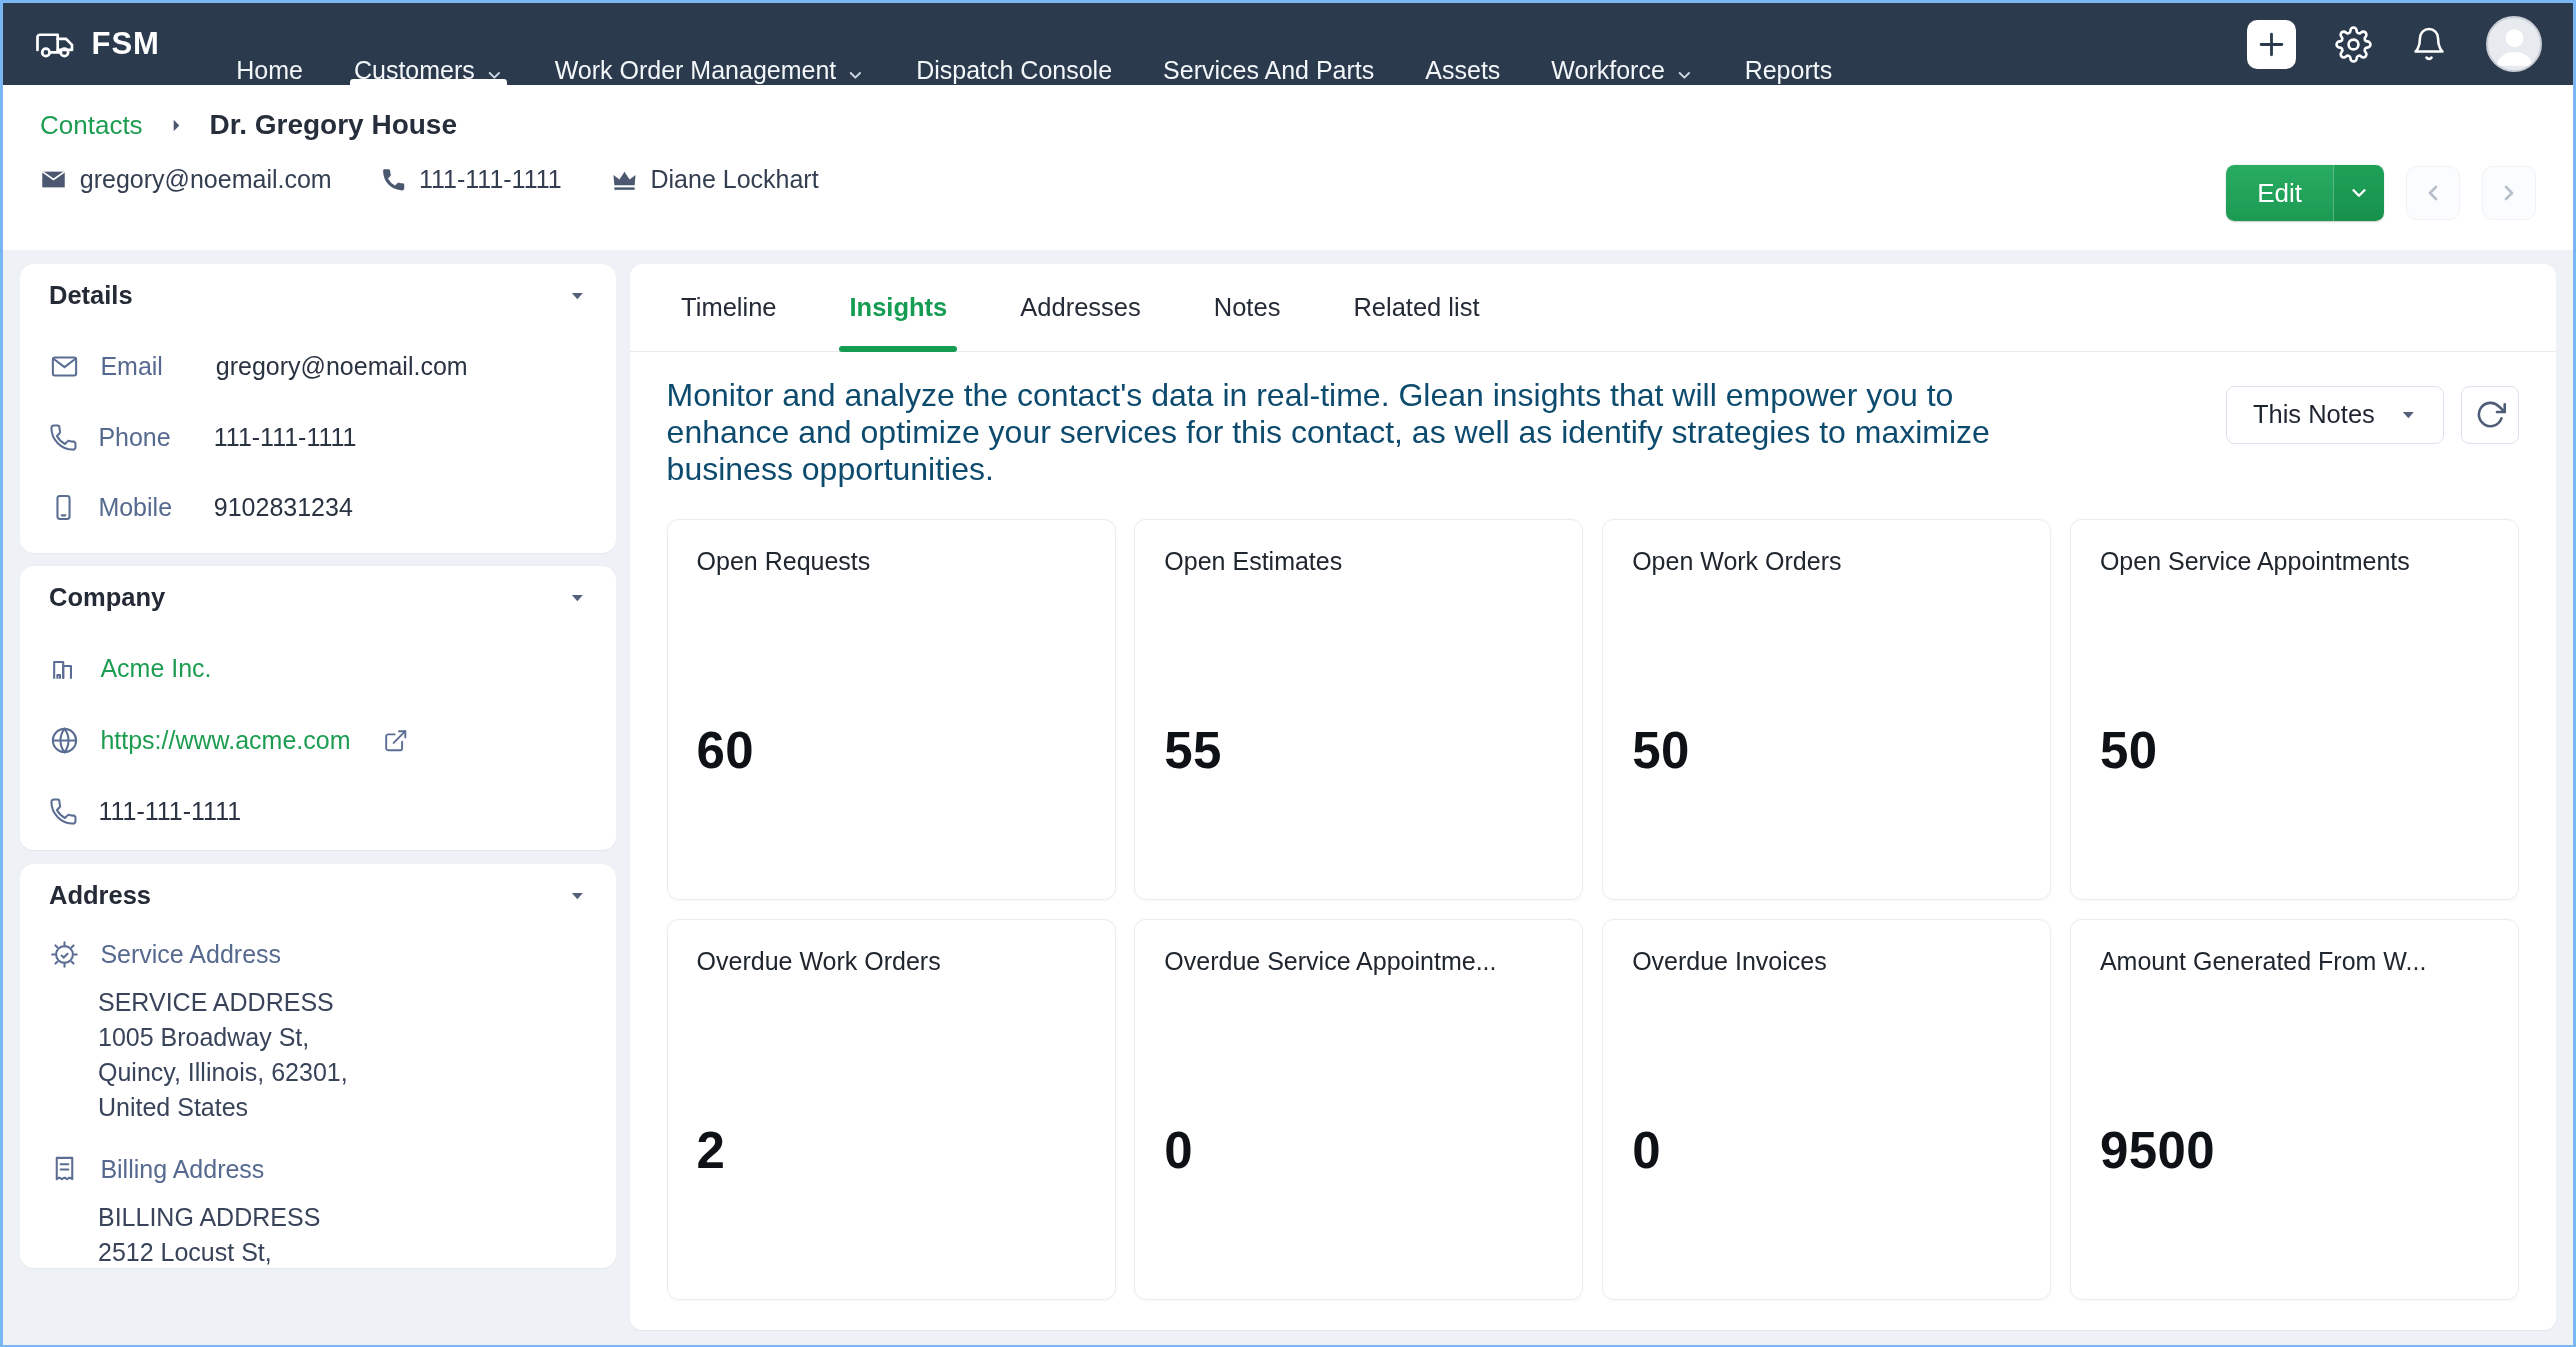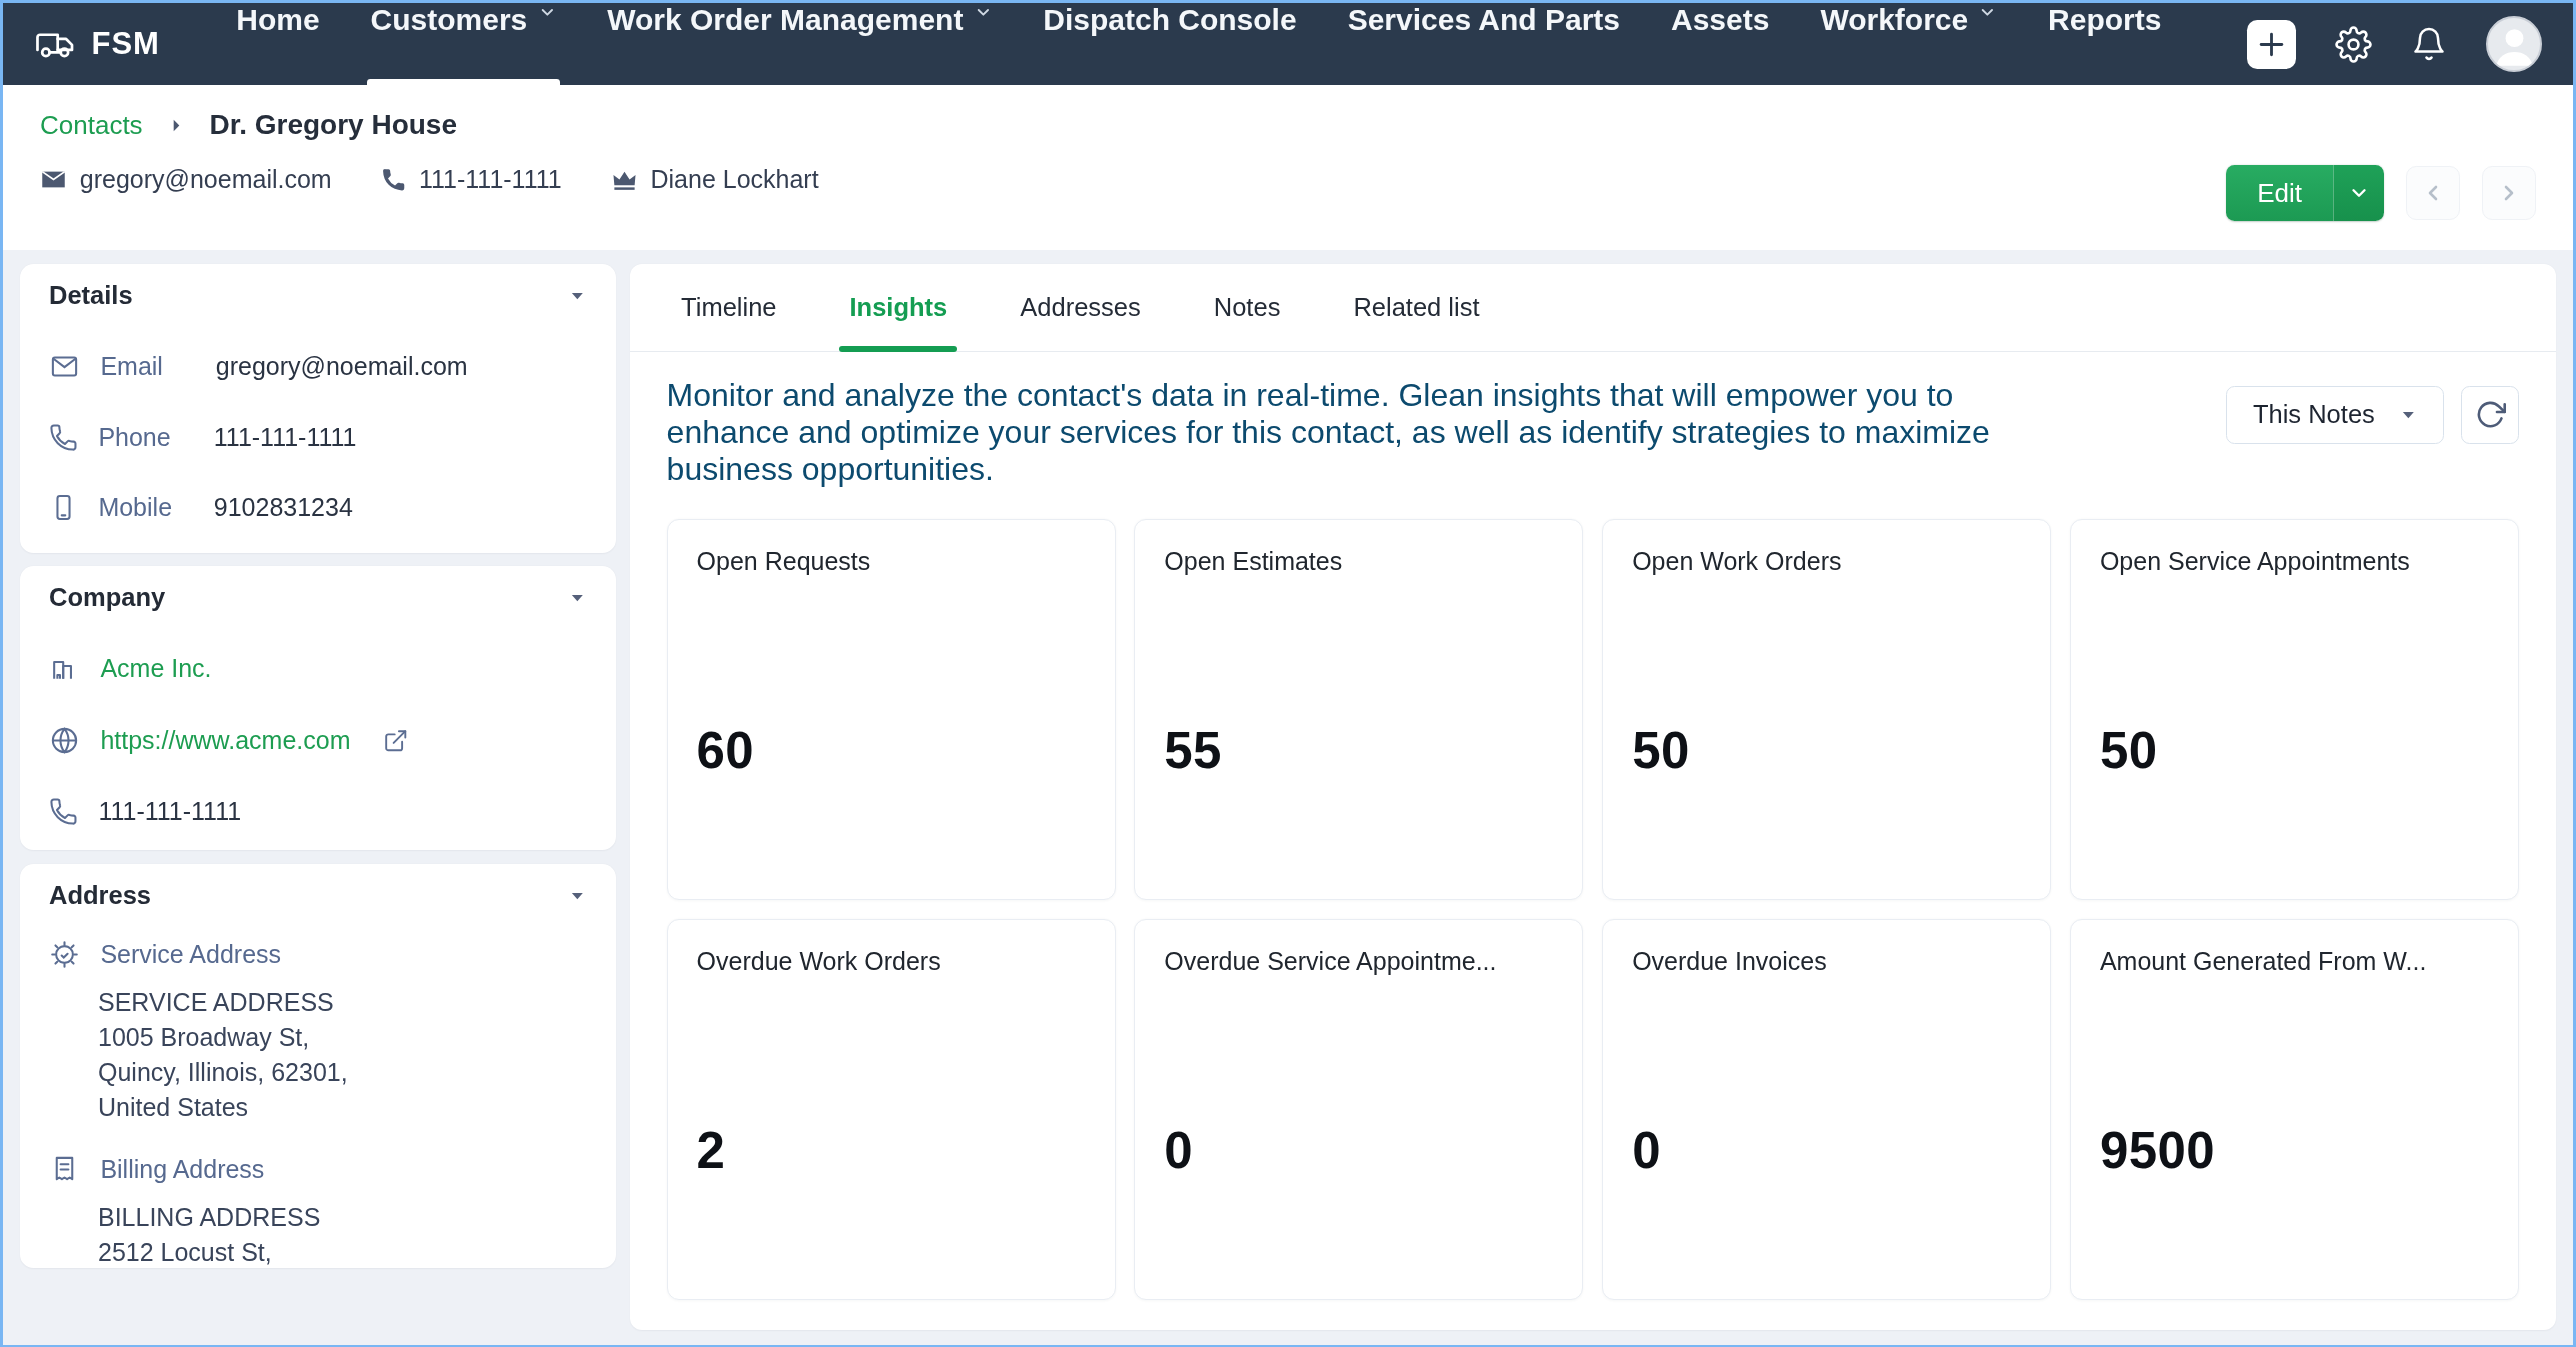--- a/index.html
+++ b/index.html
@@ -19,25 +19,24 @@
     background: #2b3a4d;
     display: flex;
     align-items: center;
     padding: 0 31px;
   }
   .brand { display: flex; align-items: center; gap: 13.6px; margin-right: 51px; }
   .brand-name { color: #fff; font-size: 31px; font-weight: bold; letter-spacing: 0.9px; }
   .nav-items { display: flex; align-items: stretch; height: 82px; }
   .nav-item {
     position: relative;
-    display: flex; align-items: flex-start; gap: 10.2px;
+    display: flex; align-items: flex-end; gap: 10.2px;
     padding: 0 25.5px;
-    color: #f4f7fa; font-size: 30px; white-space: nowrap;
+    color: #f4f7fa; font-size: 25px; white-space: nowrap;
     cursor: pointer;
-    font-weight: bold;
   }
   .nav-item .chev { color: #cfd8e3; }
   .nav-item.active::after {
     content: ""; position: absolute; left: 22px; right: 22px; bottom: 0;
     height: 6px; background: #ffffff; border-radius: 3.4px 3.4px 0 0;
   }
   .nav-right { margin-left: auto; display: flex; align-items: center; gap: 39px; }
   .plus-btn {
     width: 49px; height: 49px; background: #fff; border-radius: 10.2px;
     display: grid; place-items: center; color: #2b3a4d; cursor: pointer;

